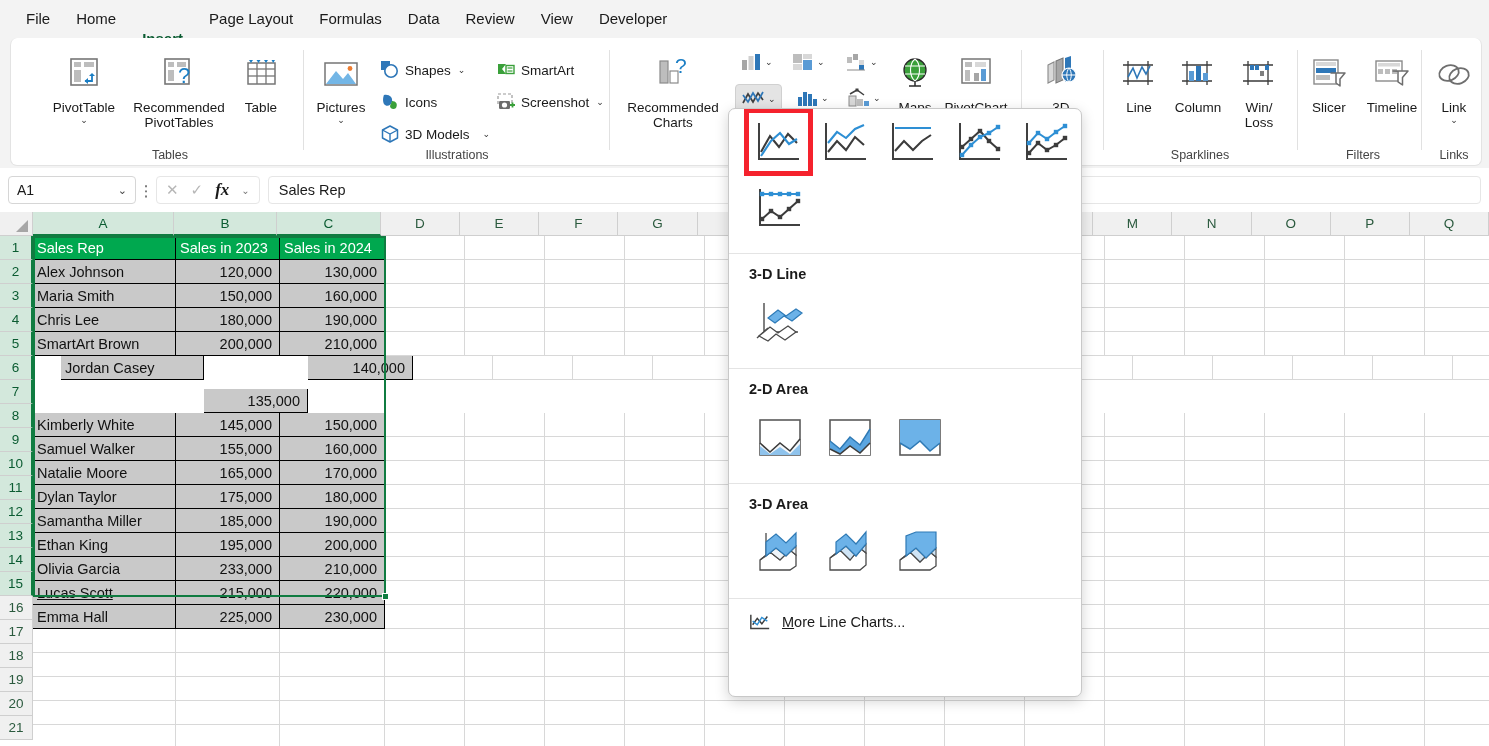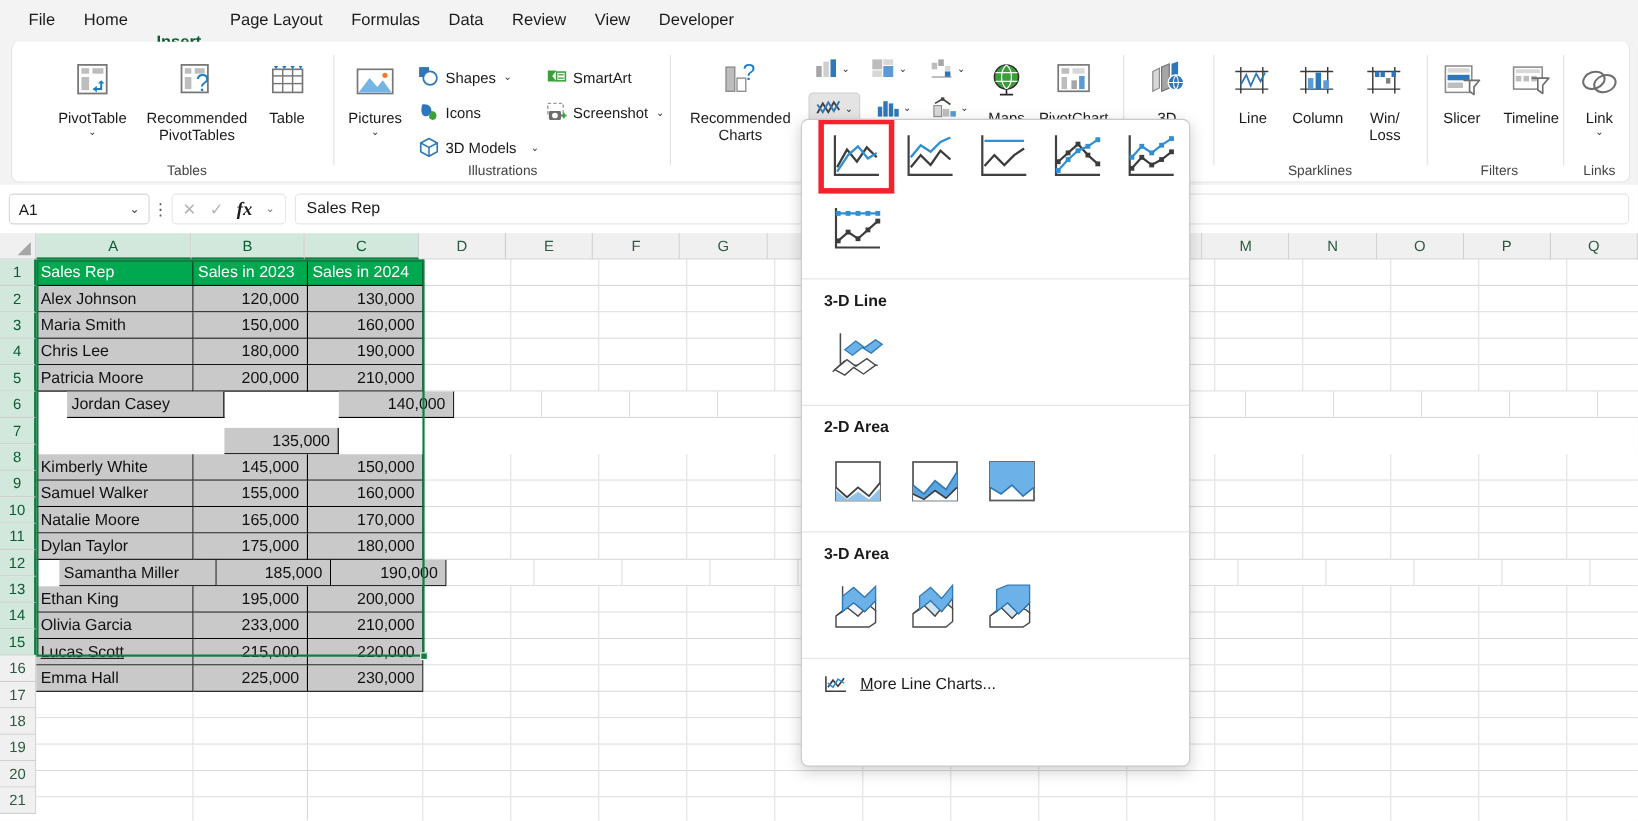--- a/index.html
+++ b/index.html
@@ -655,21 +655,21 @@
           <div class="cell blank" style="width: 80px; height: 24px;"></div>
           <div class="cell blank" style="width: 80px; height: 24px;"></div>
           <div class="cell blank" style="width: 80px; height: 24px;"></div>
           <div class="cell blank" style="width: 80px; height: 24px;"></div>
           <div class="cell blank" style="width: 80px; height: 24px;"></div>
           <div class="cell blank" style="width: 80px; height: 24px;"></div>
           <div class="cell blank" style="width: 80px; height: 24px;"></div>
           <div class="cell blank" style="width: 80px; height: 24px;"></div>
         </div>
         <div class="row">
-          <div class="cell filled" style="width: 143px; height: 24px;">Patricia Moore</div>
+          <div class="cell filled" style="width: 143px; height: 24px;">SmartArt Brown</div>
           <div class="cell filled num" style="width: 104px; height: 24px;">200,000</div>
           <div class="cell filled num" style="width: 105px; height: 24px;">210,000</div>
           <div class="cell blank" style="width: 80px; height: 24px;"></div>
           <div class="cell blank" style="width: 80px; height: 24px;"></div>
           <div class="cell blank" style="width: 80px; height: 24px;"></div>
           <div class="cell blank" style="width: 80px; height: 24px;"></div>
           <div class="cell blank" style="width: 80px; height: 24px;"></div>
           <div class="cell blank" style="width: 80px; height: 24px;"></div>
           <div class="cell blank" style="width: 80px; height: 24px;"></div>
           <div class="cell blank" style="width: 80px; height: 24px;"></div>
@@ -769,21 +769,21 @@
           <div class="cell blank" style="width: 80px; height: 24px;"></div>
           <div class="cell blank" style="width: 80px; height: 24px;"></div>
           <div class="cell blank" style="width: 80px; height: 24px;"></div>
           <div class="cell blank" style="width: 80px; height: 24px;"></div>
           <div class="cell blank" style="width: 80px; height: 24px;"></div>
           <div class="cell blank" style="width: 80px; height: 24px;"></div>
           <div class="cell blank" style="width: 80px; height: 24px;"></div>
           <div class="cell blank" style="width: 80px; height: 24px;"></div>
         </div>
         <div class="row">
-          <div class="cell filled" style="width: 143px; height: 24px; margin-left: 21px;">Samantha Miller</div>
+          <div class="cell filled" style="width: 143px; height: 24px;">Samantha Miller</div>
           <div class="cell filled num" style="width: 104px; height: 24px;">185,000</div>
           <div class="cell filled num" style="width: 105px; height: 24px;">190,000</div>
           <div class="cell blank" style="width: 80px; height: 24px;"></div>
           <div class="cell blank" style="width: 80px; height: 24px;"></div>
           <div class="cell blank" style="width: 80px; height: 24px;"></div>
           <div class="cell blank" style="width: 80px; height: 24px;"></div>
           <div class="cell blank" style="width: 80px; height: 24px;"></div>
           <div class="cell blank" style="width: 80px; height: 24px;"></div>
           <div class="cell blank" style="width: 80px; height: 24px;"></div>
           <div class="cell blank" style="width: 80px; height: 24px;"></div>

